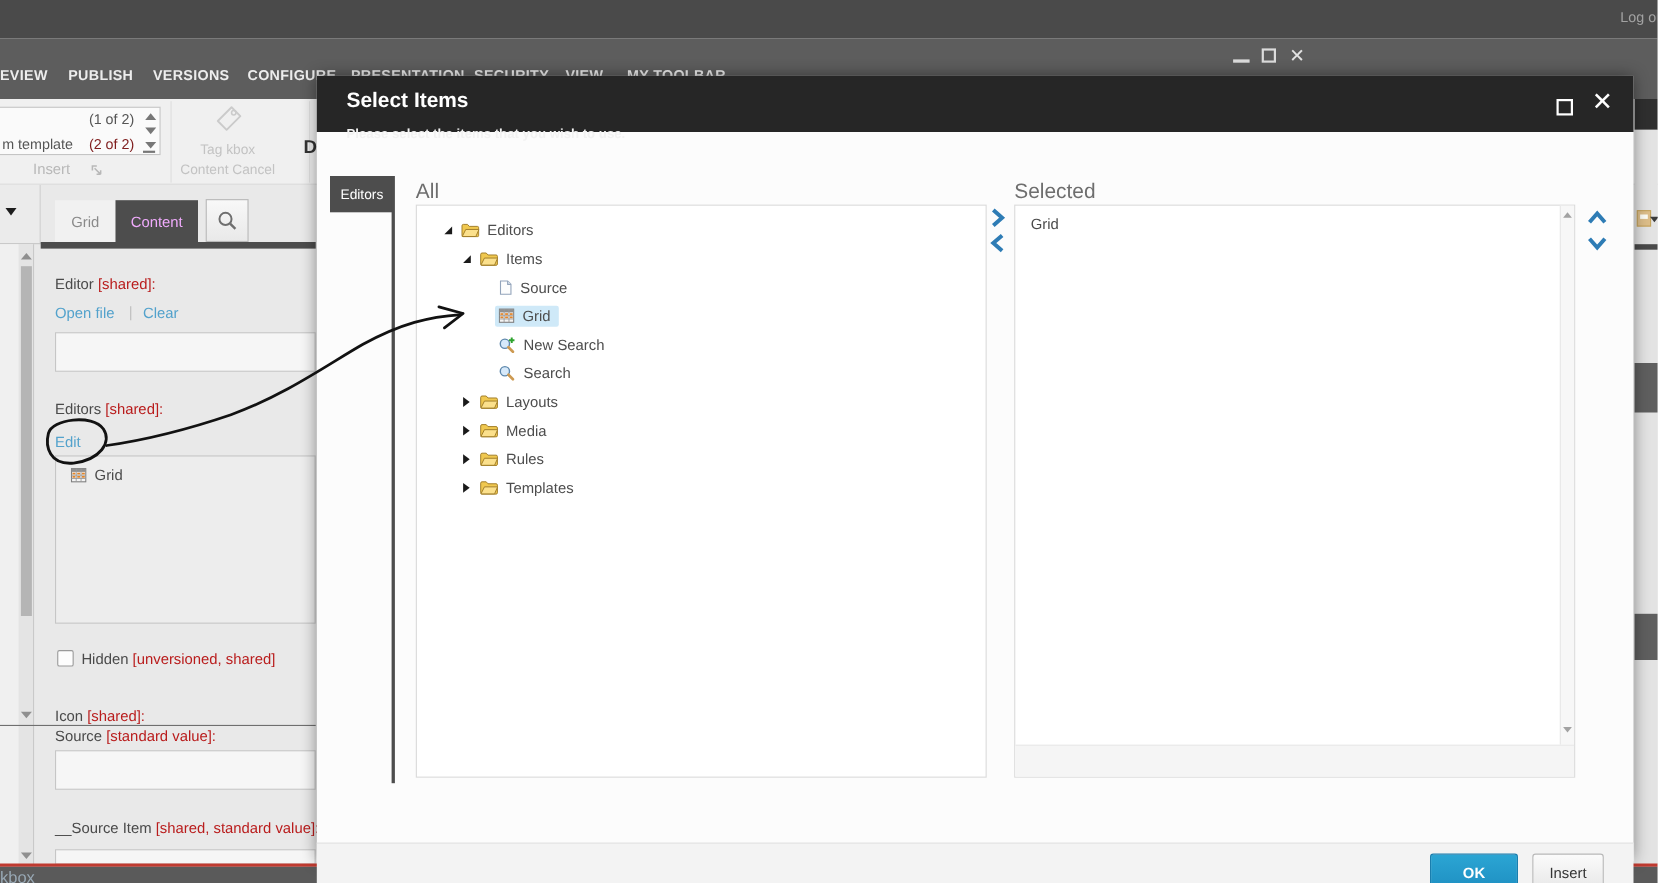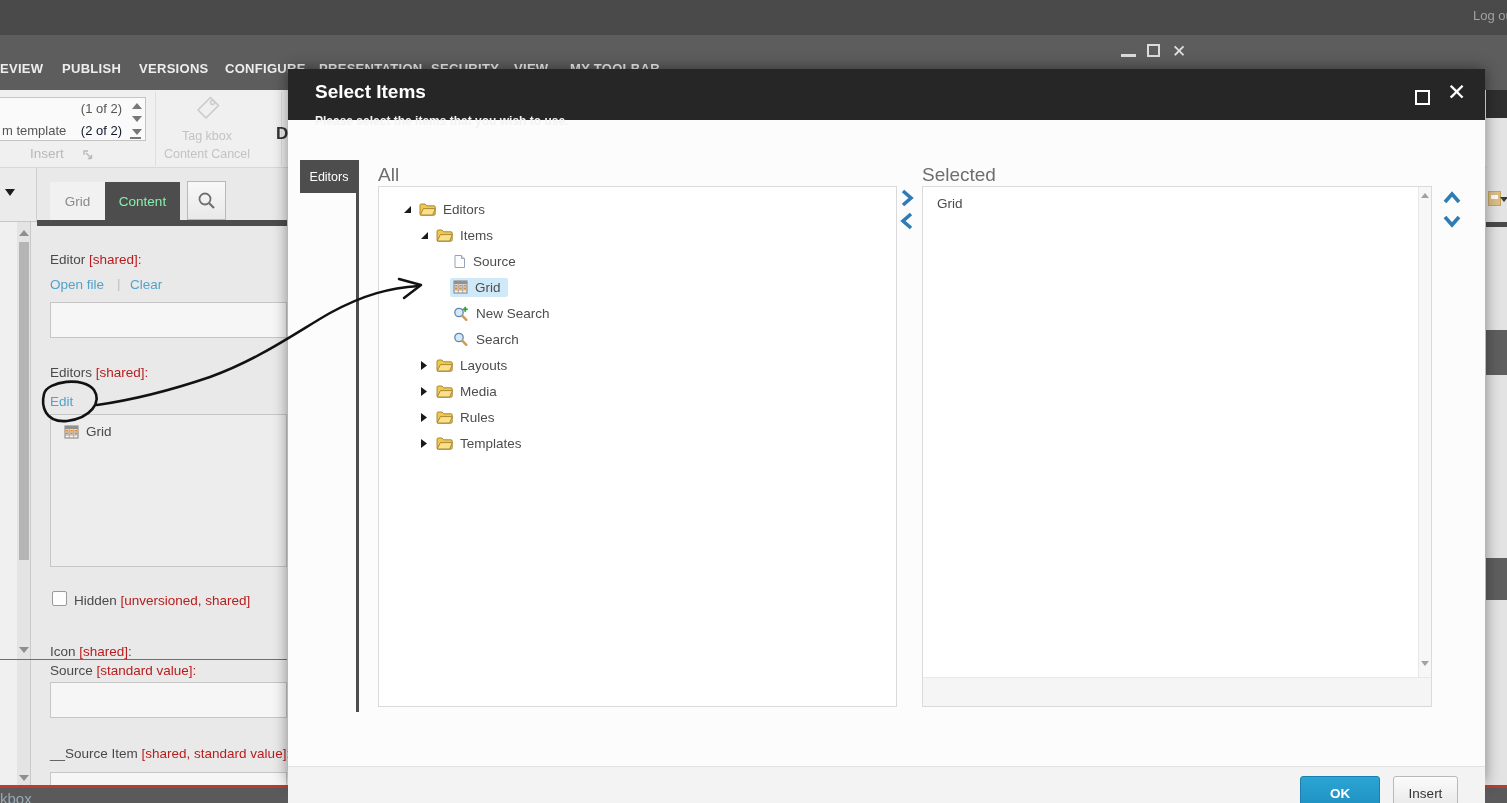--- a/index.html
+++ b/index.html
@@ -16,21 +16,21 @@
   .mi4{left:319px;} .mi5{left:431px;} .mi6{left:514px;} .mi7{left:570px;}
   .win-min { left:1121px; top:54px; width:15px; height:3px; background:#dcdcdc; }
   .win-max { left:1147px; top:44px; width:13px; height:13px; border:2px solid #dcdcdc; }
   .win-close { left:1172px; top:41px; color:#e3e3e3; font-size:17px; font-weight:bold; }
 
   
   .ribbon { left:0; top:90px; width:1507px; height:78px; background:#f0f0f0; border-bottom:1px solid #d8d8d8; }
   .spin-box { left:-6px; top:97px; width:152px; height:44px; background:#fafafa; border:1px solid #c4c4c4; }
   .spin-t1 { left:58px; top:101px; width:64px; text-align:right; color:#555; font-size:13px; }
   .spin-t2a { left:2px; top:123px; color:#555; font-size:13px; }
-  .spin-t2b { left:58px; top:123px; width:64px; text-align:right; color:#0f172a; font-size:13px; }
+  .spin-t2b { left:58px; top:123px; width:64px; text-align:right; color:#7f1d1d; font-size:13px; }
   .tri-up { width:0; height:0; border-left:5px solid transparent; border-right:5px solid transparent; border-bottom:6px solid #777; }
   .tri-dn { width:0; height:0; border-left:5px solid transparent; border-right:5px solid transparent; border-top:6px solid #777; }
   .spin-underline { left:130px; top:137px; width:11px; height:2px; background:#777; }
   .vsep { top:92px; width:1px; height:74px; background:#dedede; }
   .insert-lbl { left:30px; top:146px; color:#b8b8b8; font-size:13.5px; }
   .ribbon-grp-lbl { color:#c3c3c3; font-size:12.5px; text-align:center; }
   .tagitem-lbl { left:172px; top:129px; width:70px; }
   .contenttag-lbl { left:158px; top:147px; width:98px; }
   .d-frag { left:276px; top:124px; color:#333; font-size:17px; font-weight:600; }
 
@@ -40,21 +40,21 @@
   .lp-caret { left:5px; top:189px; width:0; height:0; border-left:5px solid transparent; border-right:5px solid transparent; border-top:7px solid #1c1c1c; }
   .lp-hline { left:0; top:221px; width:37px; height:1px; background:#c6c6c6; }
   .lp-sliver { left:0; top:222px; width:17px; height:564px; background:#f0f0f0; }
   .lp-scroll { left:17px; top:222px; width:14px; height:564px; background:#e4e4e4; border-right:1px solid #c9c9c9; }
   .sb-up { left:19px; top:230px; width:0; height:0; border-left:5px solid transparent; border-right:5px solid transparent; border-bottom:6px solid #8f8f8f; }
   .sb-thumb { left:19px; top:242px; width:10px; height:318px; background:#b5b5b5; }
   .sb-dn1 { left:19px; top:647px; width:0; height:0; border-left:5px solid transparent; border-right:5px solid transparent; border-top:6px solid #8f8f8f; }
   .sb-dn2 { left:19px; top:775px; width:0; height:0; border-left:5px solid transparent; border-right:5px solid transparent; border-top:6px solid #8f8f8f; }
   .tabbar { left:37px; top:220px; width:250px; height:6px; background:#4d4d4d; }
   .tab-grid { left:50px; top:182px; width:55px; height:38px; background:#f1f1f1; color:#8a8a8a; font-size:13.5px; display:flex; align-items:center; justify-content:center; }
-  .tab-content { left:105px; top:182px; width:75px; height:38px; background:#4d4d4d; color:#86efac; font-size:13.5px; display:flex; align-items:center; justify-content:center; }
+  .tab-content { left:105px; top:182px; width:75px; height:38px; background:#4d4d4d; color:#f0abfc; font-size:13.5px; display:flex; align-items:center; justify-content:center; }
   .search-btn { left:187px; top:181px; width:39px; height:39px; background:linear-gradient(#f8f8f8,#e9e9e9); border:1px solid #b9b9b9; display:flex; align-items:center; justify-content:center; }
   .fld-lbl { color:#4a4a4a; font-size:13.5px; white-space:nowrap; }
   .fld-sfx { color:#b91c1c; }
   .lnk { color:#53a2cc; font-size:13.5px; text-decoration:none; white-space:nowrap; }
   .lnk-sep { color:#c0c0c0; font-size:13.5px; }
   .lp-input { background:#f6f6f6; border:1px solid #c6c6c6; width:237px; height:36px; outline:none; font-size:13px; padding:0 6px; }
   .lp-listbox { left:50px; top:414px; width:237px; height:153px; background:#ededed; border:1px solid #c6c6c6; }
   .lp-listrow { position:absolute; left:13px; top:9px; display:flex; align-items:center; gap:7px; color:#4a4a4a; font-size:13.5px; }
   .chk { left:52px; top:591px; width:15px; height:15px; background:#fdfdfd; border:1px solid #9a9a9a; border-radius:2px; }
   .lp-divider { left:0; top:659px; width:287px; height:1px; background:#6f6f6f; }

